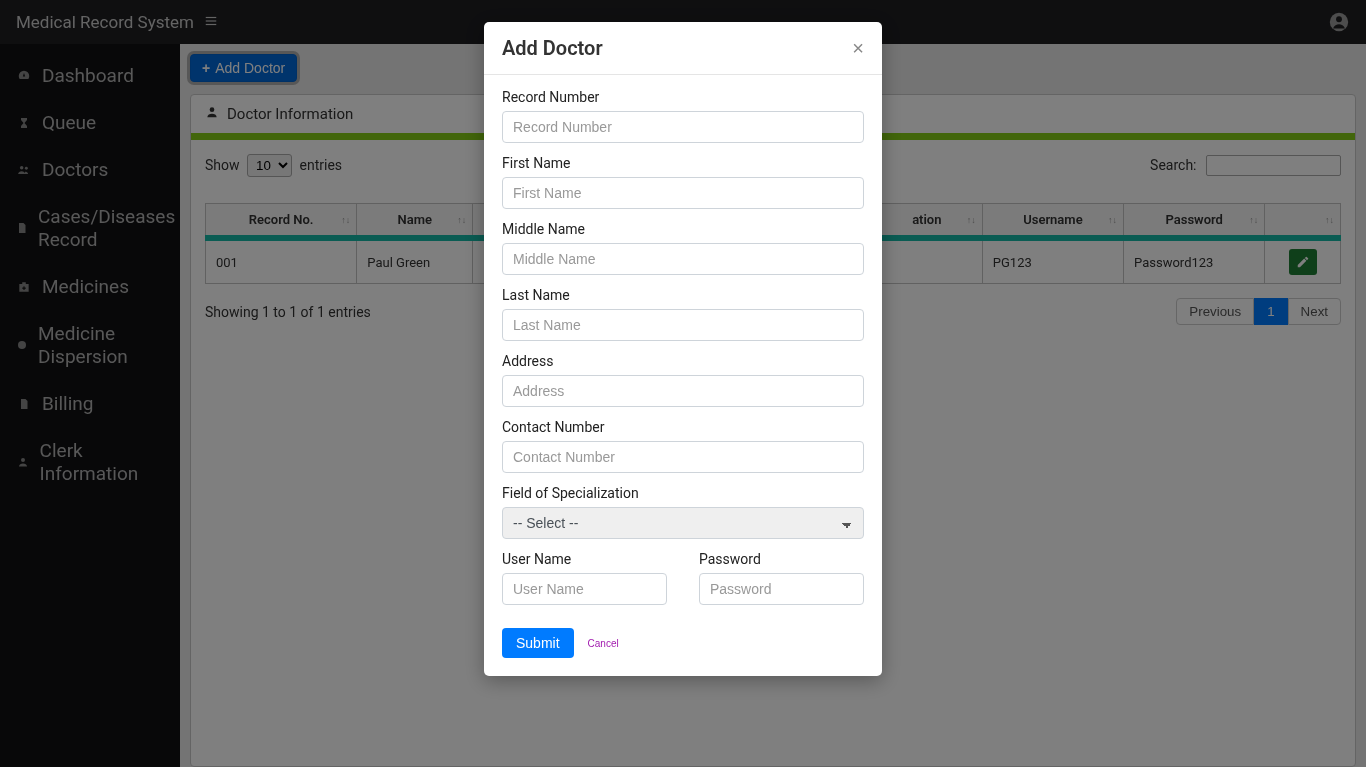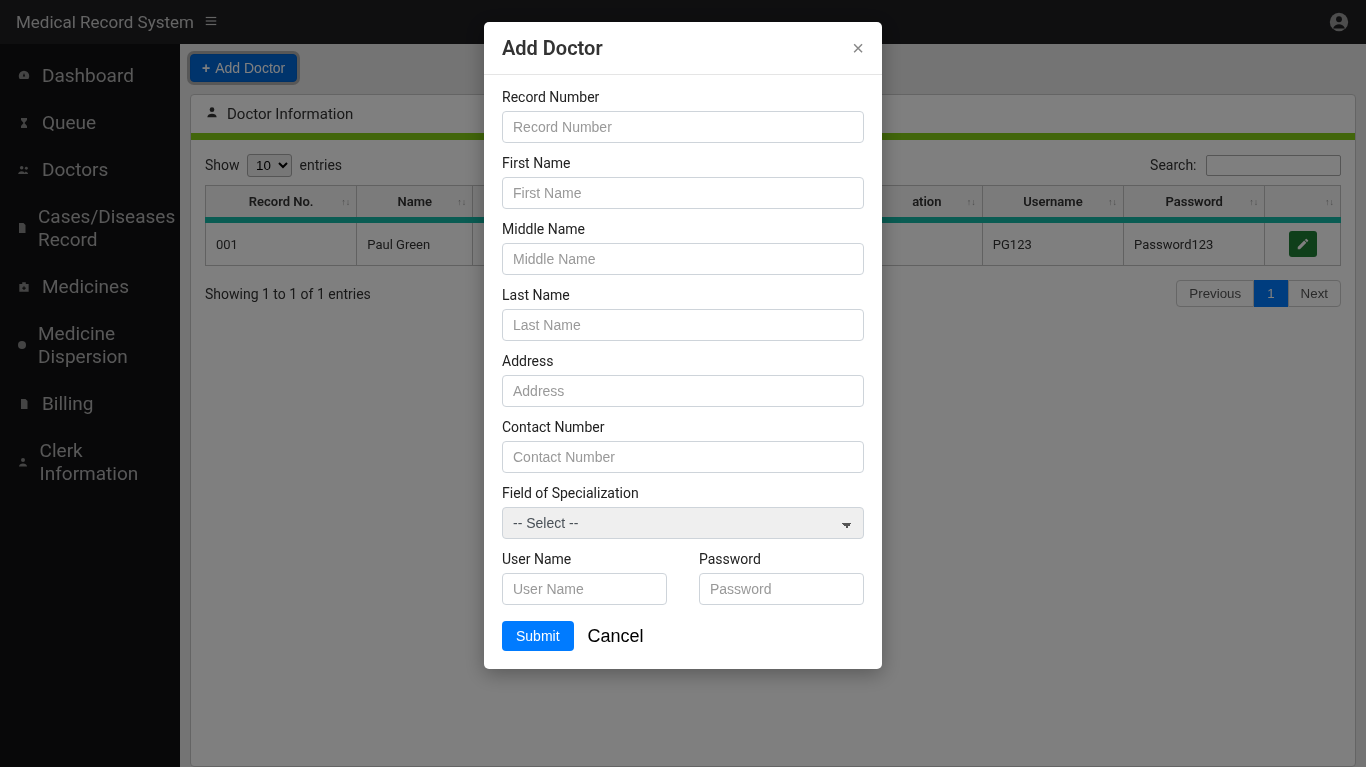--- a/index.html
+++ b/index.html
@@ -100,21 +100,21 @@
     align-items: center;
     font-size: 15px;
   }
   .card-header .icon { margin-right: 8px; }
   .card-body { padding: 14px 14px 18px 14px; }
   .table-controls {
     display: flex;
     justify-content: space-between;
     align-items: center;
     font-size: 14px;
-    margin-bottom: 8px;
+    margin-bottom: 26px;
   }
   .table-controls select {
     padding: 2px 4px;
     border: 1px solid #aaa;
     border-radius: 3px;
     margin: 0 4px;
   }
   .table-controls input[type=text] {
     border: 1px solid #aaa;
     border-radius: 2px;
@@ -243,35 +243,35 @@
   .form-control::placeholder { color: #999; }
   select.form-control {
     appearance: none;
     background-image: linear-gradient(45deg, transparent 50%, #555 50%), linear-gradient(135deg, #555 50%, transparent 50%);
     background-position: calc(100% - 16px) 15px, calc(100% - 11px) 15px;
     background-size: 5px 5px, 5px 5px;
     background-repeat: no-repeat;
   }
   .form-row { display: flex; gap: 32px; }
   .form-row .form-group { flex: 1; }
-  .modal-actions { display: flex; align-items: center; gap: 14px; margin-top: 4px; }
+  .modal-actions { display: flex; align-items: center; gap: 14px; margin-top: 11px; }
   .btn-primary {
     background: #007bff;
     color: #fff;
     border: none;
     border-radius: 4px;
     padding: 7px 14px;
     font-size: 14px;
     cursor: pointer;
   }
   .btn-link {
     background: none;
     border: none;
-    color: #000000;
-    font-size: 18px;
+    color: #a21caf;
+    font-size: 10px;
     cursor: pointer;
   }
 </style>
 </head>
 <body>
 
 <div class="topbar">
   <span class="brand">Medical Record System</span>
   <span class="menu-toggle">
     <svg width="14" height="14" viewBox="0 0 24 24" fill="currentColor">

